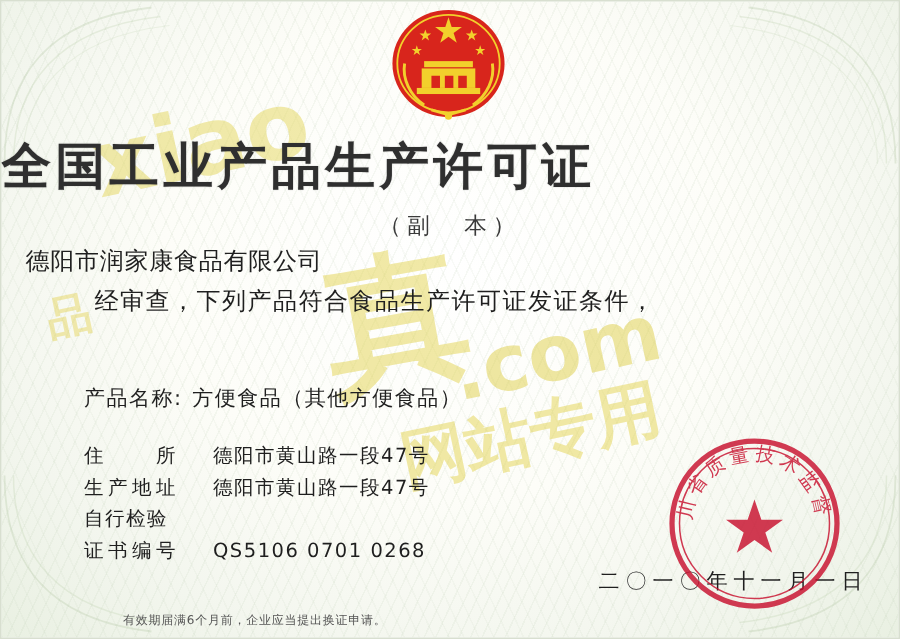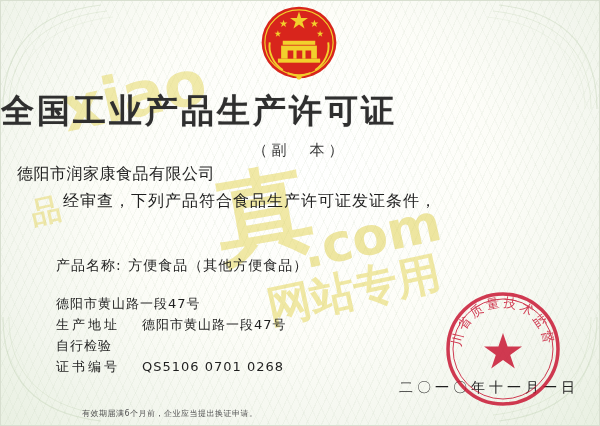--- a/index.html
+++ b/index.html
@@ -258,20 +258,21 @@
   <div class="company">德阳市润家康食品有限公司</div>
   <div class="para1">经审查，下列产品符合食品生产许可证发证条件，</div>
 
   <div class="product-line">
     <span class="label">产品名称:</span>
     <span>方便食品（其他方便食品）</span>
   </div>
 
   <div class="fields">
     <div class="field-row">
+      <span class="field-label">住　　所</span>
       <span class="field-value">德阳市黄山路一段47号</span>
     </div>
     <div class="field-row">
       <span class="field-label">生产地址</span>
       <span class="field-value">德阳市黄山路一段47号</span>
     </div>
     <div class="field-row">
       <span class="field-value">自行检验</span>
     </div>
     <div class="field-row">

